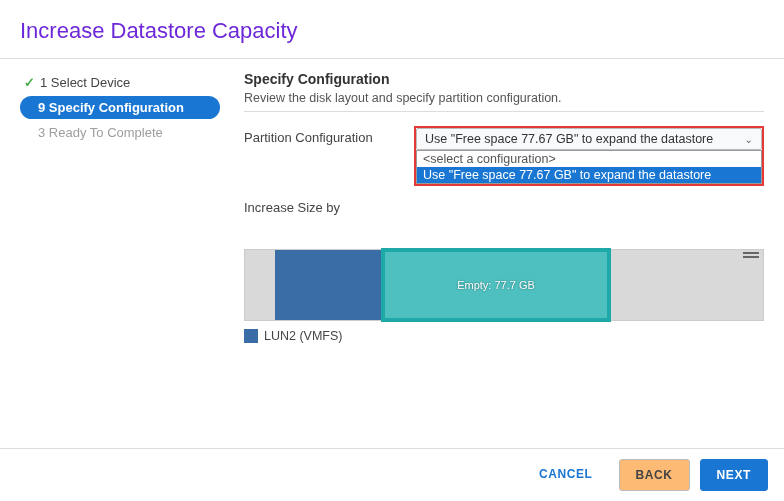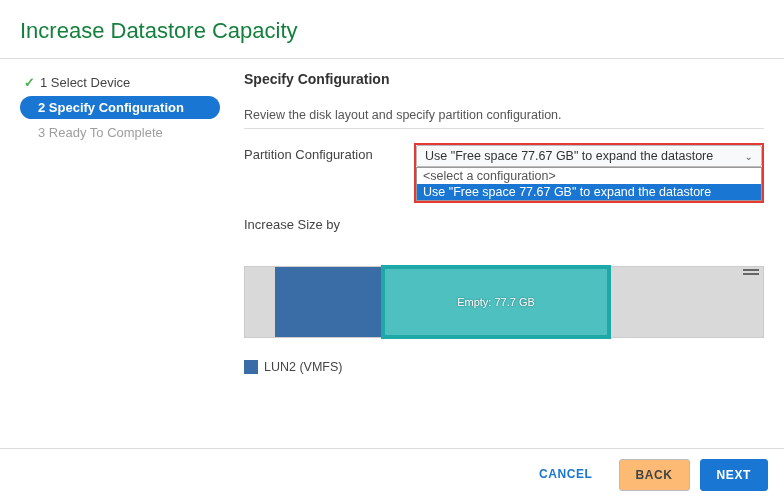--- a/index.html
+++ b/index.html
@@ -7,21 +7,21 @@
     font-family: -apple-system, BlinkMacSystemFont, "Segoe UI", Arial, sans-serif;
     background: #fff;
     width: 784px;
     height: 501px;
     position: relative;
     overflow: hidden;
   }
   .page-title {
     font-size: 22px;
     font-weight: 300;
-    color: #15803d;
+    color: #6d28d9;
     padding: 18px 20px 14px 20px;
     border-bottom: 1px solid #ddd;
   }
   .content {
     display: flex;
     padding: 12px 20px 0 20px;
   }
   .sidebar {
     width: 200px;
     flex-shrink: 0;
@@ -55,21 +55,21 @@
     align-items: center;
   }
   .main {
     flex: 1;
     padding-left: 24px;
   }
   .section-title {
     font-size: 14px;
     font-weight: 600;
     color: #333;
-    margin-bottom: 21px;
+    margin-bottom: 4px;
   }
   .section-sub {
     font-size: 12.5px;
     color: #555;
     margin-bottom: 3px;
   }
   .divider {
     border-top: 1px solid #ddd;
     margin: 6px 0 14px 0;
   }
@@ -126,21 +126,21 @@
     color: #fff;
   }
   .chart-area {
     margin-top: 34px;
   }
   .chart-bar {
     position: relative;
     display: flex;
     height: 72px;
     border: 1px solid #ccc;
-    margin-bottom: 22px;
+    margin-bottom: 8px;
   }
   .seg-empty-left {
     background: #d9d9d9;
     width: 30px;
   }
   .seg-vmfs {
     background: #3a6da6;
     width: 108px;
   }
   .seg-free {
@@ -229,21 +229,21 @@
 <div class="page-title">Increase Datastore Capacity</div>
 
 <div class="content">
 
   <div class="sidebar">
     <div class="step">
       <span class="check">✓</span>
       <span>1 Select Device</span>
     </div>
     <div class="step active">
-      <span>2 Specify Configuration</span>
+      <span>9 Specify Configuration</span>
     </div>
     <div class="step pending">
       <span>3 Ready To Complete</span>
     </div>
   </div>
 
   <div class="main">
     <div class="section-title">Specify Configuration</div>
     <div class="section-sub">Review the disk layout and specify partition configuration.</div>
     <div class="divider"></div>

